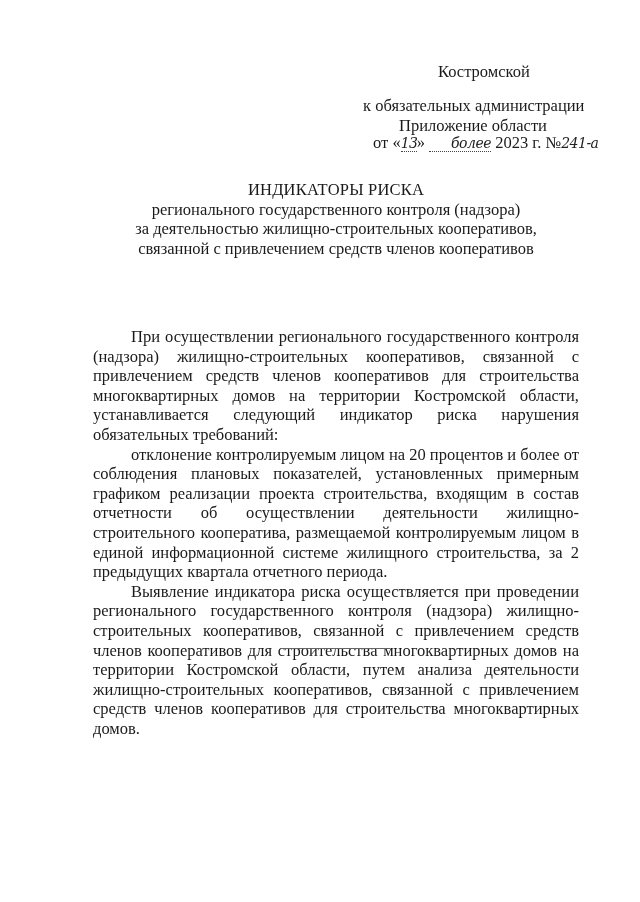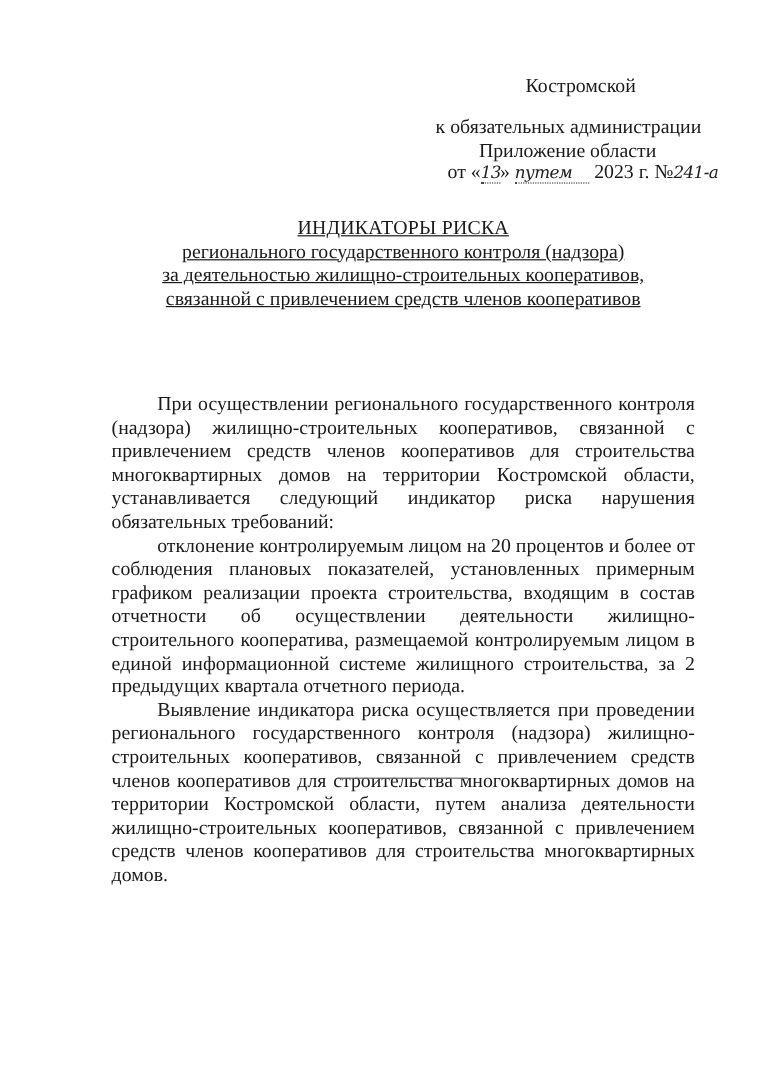--- a/index.html
+++ b/index.html
@@ -50,32 +50,31 @@
     .hand {
       font-family: "DejaVu Serif", serif;
       font-style: italic;
       font-size: 14px;
       color: #222;
       letter-spacing: -0.5px;
     }
     .underline-blank {
       display: inline-block;
       border-bottom: 1px dotted #444;
-      text-align: left;
+      text-align: right;
       line-height: 16px;
     }
     .title-block {
       position: absolute;
       left: 93px;
       top: 180px;
       width: 486px;
       text-align: center;
       font-size: 16.5px;
       line-height: 19.5px;
-      text-decoration: underline;
     }
     .title-block .heading {
       display: block;
       letter-spacing: 0.2px;
     }
     .title-block .sub { display: block; }
     .body-text {
       position: absolute;
       left: 93px;
       top: 287px;
@@ -106,21 +105,21 @@
   <div class="appendix-label">Костромской</div>
 
   <div class="resolution-block">
     <span class="line">к обязательных администрации</span>
     <span class="line">Приложение области</span>
   </div>
 
   <div class="date-line">
     <span>от</span>
     <span>«</span><span class="hand underline-blank" style="width:16px;">13</span><span>»</span>
-    <span class="hand underline-blank" style="width:62px;">путем</span>
+    <span class="hand underline-blank" style="width:62px;">более</span>
     <span>2023 г.</span>
     <span>№</span><span class="hand">241-а</span>
   </div>
 
   <div class="title-block">
     <span class="heading">ИНДИКАТОРЫ РИСКА</span>
     <span class="sub">регионального государственного контроля (надзора)</span>
     <span class="sub">за деятельностью жилищно-строительных кооперативов,</span>
     <span class="sub">связанной с привлечением средств членов кооперативов</span>
   </div>

